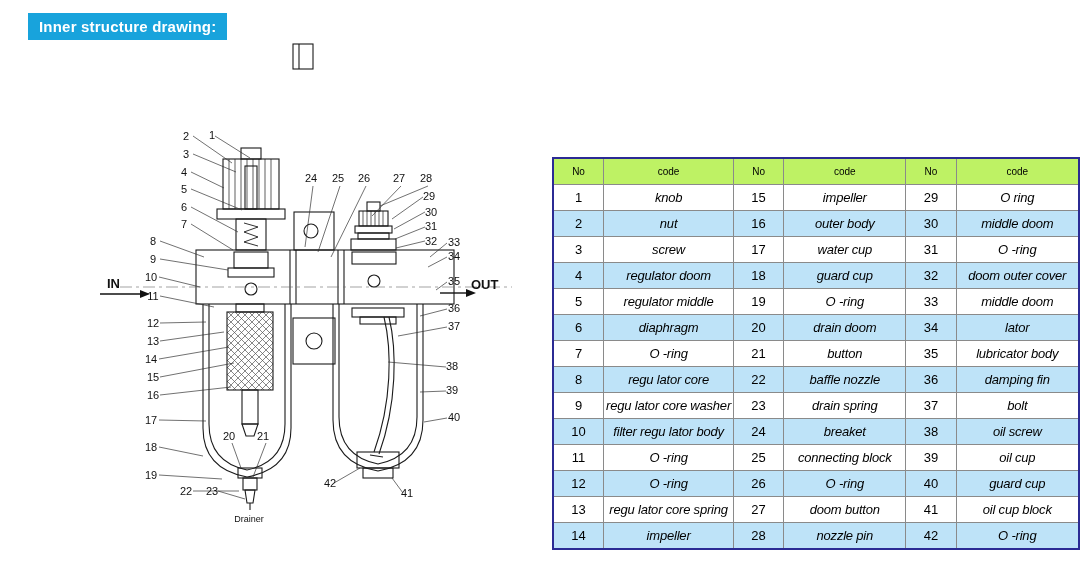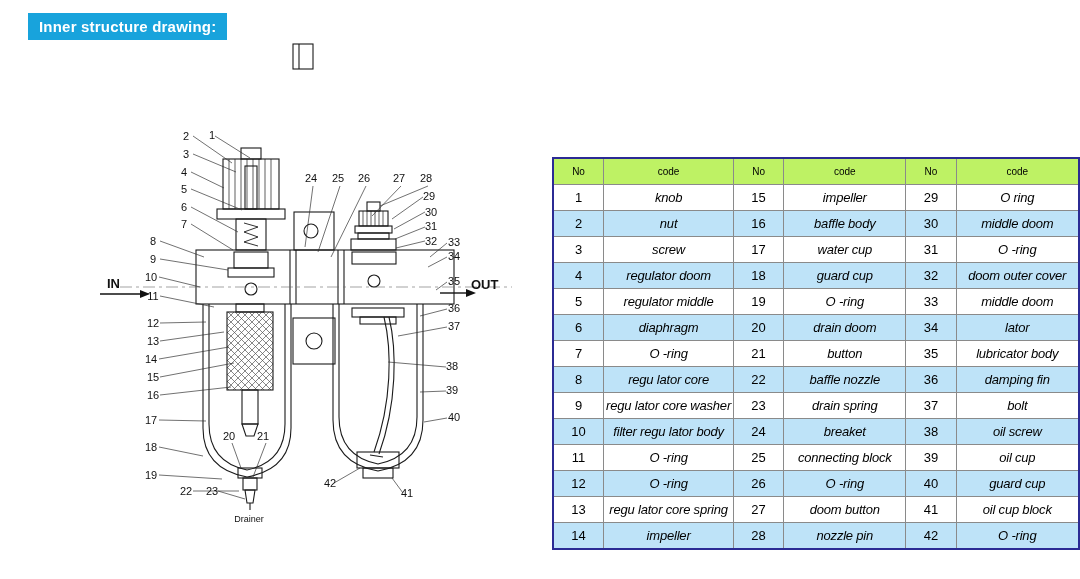--- a/index.html
+++ b/index.html
@@ -225,21 +225,21 @@
             <td class="col-code">knob</td>
             <td class="col-no">15</td>
             <td class="col-code">impeller</td>
             <td class="col-no">29</td>
             <td class="col-code">O ring</td>
           </tr>
           <tr class="alt">
             <td class="col-no">2</td>
             <td class="col-code">nut</td>
             <td class="col-no">16</td>
-            <td class="col-code">baffle body</td>
+            <td class="col-code">outer body</td>
             <td class="col-no">30</td>
             <td class="col-code">middle doom</td>
           </tr>
           <tr>
             <td class="col-no">3</td>
             <td class="col-code">screw</td>
             <td class="col-no">17</td>
             <td class="col-code">water cup</td>
             <td class="col-no">31</td>
             <td class="col-code">O -ring</td>

